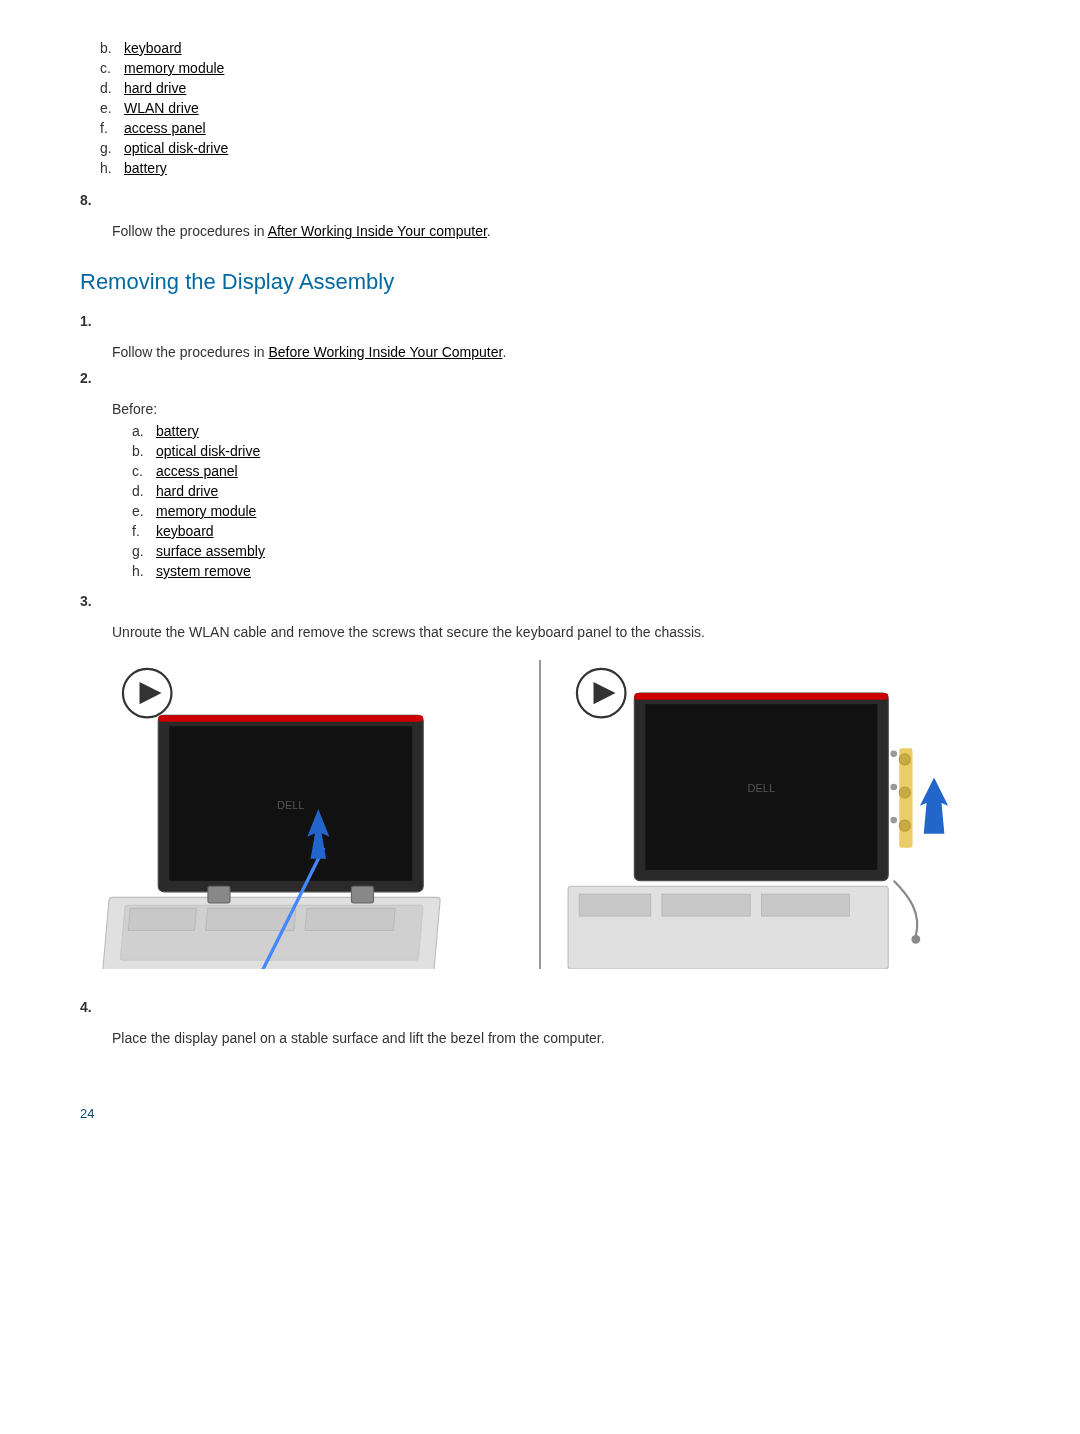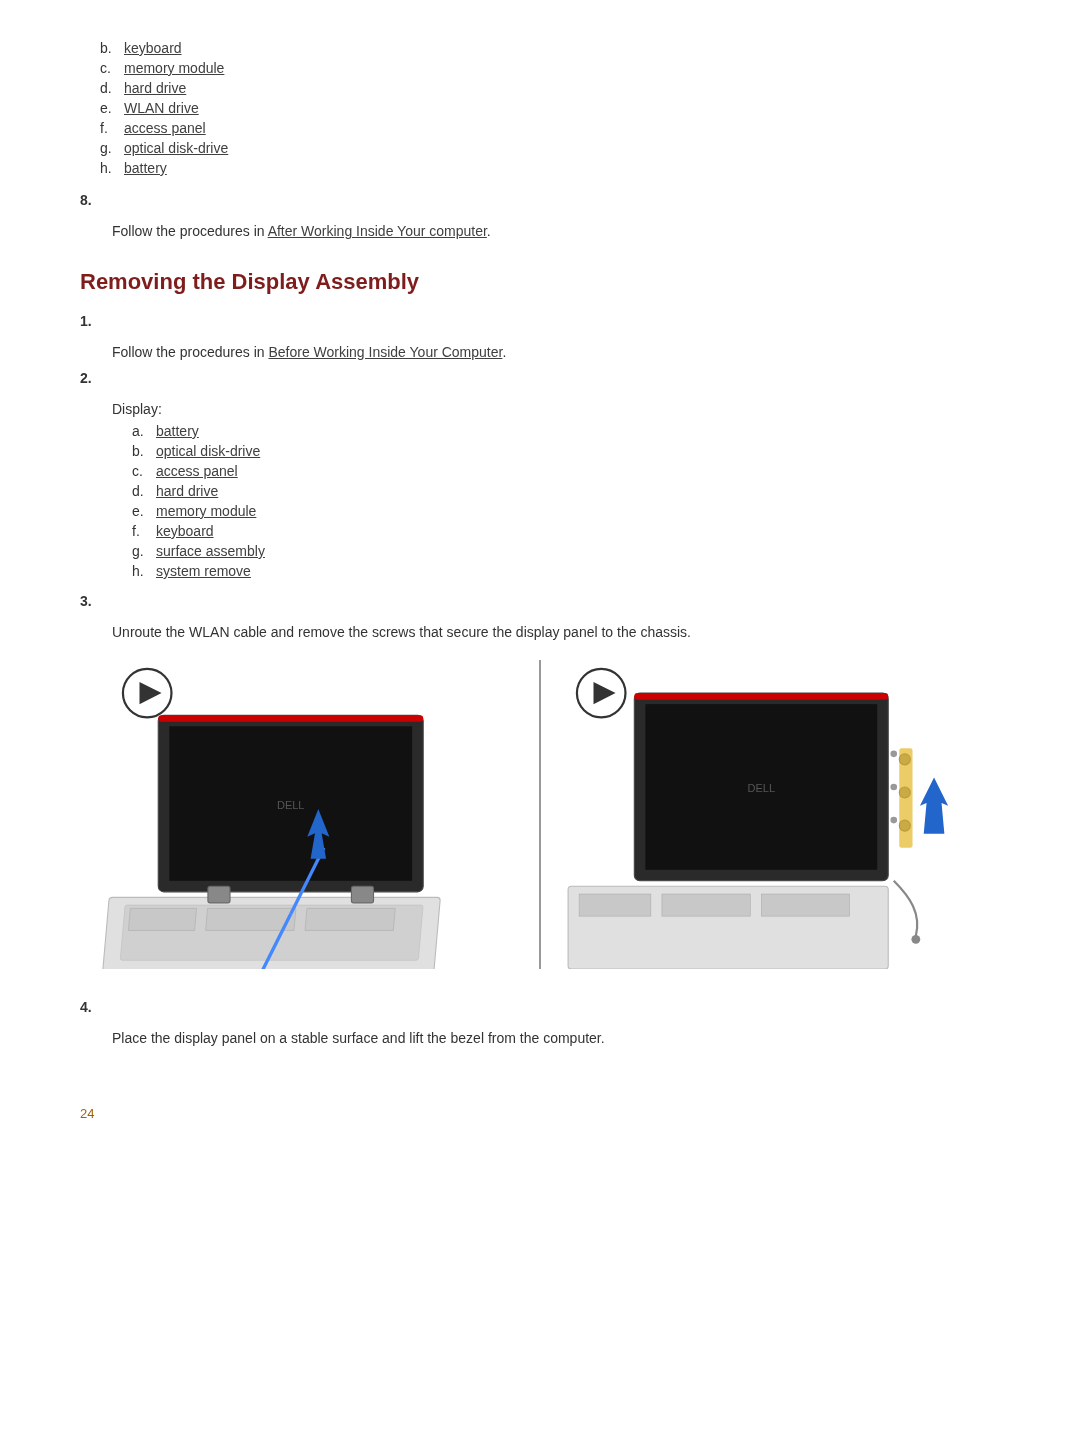--- a/index.html
+++ b/index.html
@@ -12,21 +12,21 @@
       background: #ffffff;
       font-family: Arial, sans-serif;
       font-size: 14px;
       color: #333333;
       padding: 40px 80px;
       max-width: 1080px;
       margin: 0 auto;
     }
 
     .link {
-      color: #404040;
+      color: #000000;
       text-decoration: underline;
       cursor: pointer;
     }
 
     .list-section {
       margin-bottom: 16px;
     }
 
     .list-item {
       display: flex;
@@ -49,22 +49,22 @@
       min-width: 32px;
     }
 
     .numbered-item .content {
       flex: 1;
       margin-top: 31px;
     }
 
     .section-title {
       font-size: 22px;
-      font-weight: bold;
-      color: #7f1d1d;
+      font-weight: normal;
+      color: #0369a1;
       margin: 30px 0 18px 0;
       font-family: Arial, sans-serif;
     }
 
     .sub-list {
       margin-top: 6px;
       margin-left: 10px;
     }
 
     .sub-list .list-item {
@@ -83,21 +83,21 @@
     .diagram-panel {
       width: 48%;
       position: relative;
       display: flex;
       justify-content: center;
     }
 
     .page-number {
       margin-top: 60px;
       font-size: 13px;
-      color: #a16207;
+      color: #0c4a6e;
     }
 
     
     .laptop-diagram {
       width: 100%;
       height: auto;
     }
   </style>
 </head>
 <body>
@@ -145,21 +145,21 @@
 <div class="numbered-item">
   <span class="num">1.</span>
   <span class="content">
     <span>Follow the procedures in </span><a class="link">Before Working Inside Your Computer</a><span>.</span>
   </span>
 </div>
 
 <div class="numbered-item">
   <span class="num">2.</span>
   <div class="content">
-    <span>Display:</span>
+    <span>Before:</span>
     <div class="sub-list">
       <div class="list-item">
         <span class="label">a.</span>
         <a class="link">battery</a>
       </div>
       <div class="list-item">
         <span class="label">b.</span>
         <a class="link">optical disk-drive</a>
       </div>
       <div class="list-item">
@@ -185,21 +185,21 @@
       <div class="list-item">
         <span class="label">h.</span>
         <a class="link">system remove</a>
       </div>
     </div>
   </div>
 </div>
 
 <div class="numbered-item">
   <span class="num">3.</span>
-  <span class="content">Unroute the WLAN cable and remove the screws that secure the display panel to the chassis.</span>
+  <span class="content">Unroute the WLAN cable and remove the screws that secure the keyboard panel to the chassis.</span>
 </div>
 
 <div class="image-container">
 
   <div class="diagram-panel">
     <svg viewBox="0 0 400 280" xmlns="http://www.w3.org/2000/svg" class="laptop-diagram">
 
       <circle cx="50" cy="30" r="22" fill="white" stroke="#333" stroke-width="2"></circle>
       <polygon points="43,20 43,40 63,30" fill="#333"></polygon>
 

